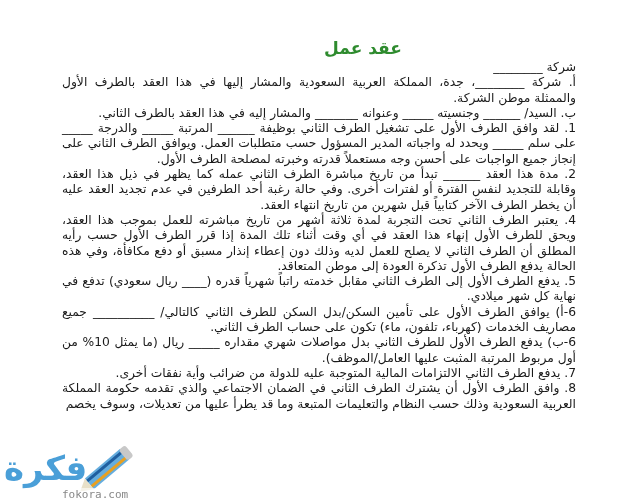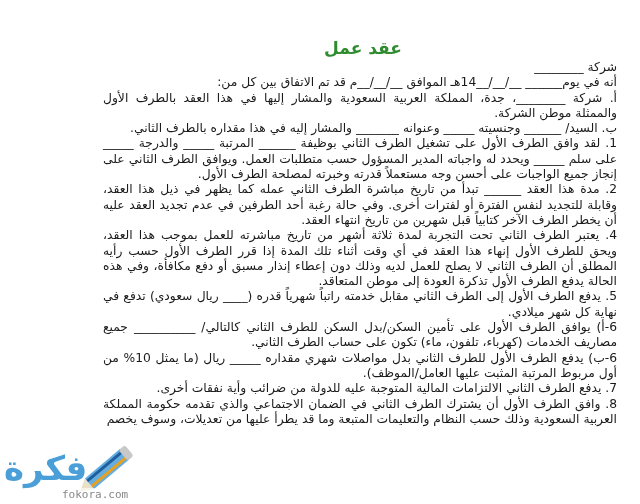--- a/index.html
+++ b/index.html
@@ -15,21 +15,20 @@
   .title {
     position: absolute; top: 38px; left: 0; width: 640px;
     text-align: center; color: #2e8b2e; font-weight: bold;
     font-size: 17px; font-family: "DejaVu Sans", sans-serif; padding-left: 43px;
   }
   .body-text {
     position: absolute; top: 60px; left: 62px; width: 514px;
     direction: rtl; text-align: justify;
     font-size: 12.3px; line-height: 15.3px; color: #1a1a1a;
     font-family: "DejaVu Sans", sans-serif;
-    margin-left: 41px;
   }
   .body-text p { margin: 0; padding: 0; }
   .indent { padding-right: 4px; }
   .logo {
     position: absolute; left: 0; top: 440px; width: 150px; height: 64px;
   }
   .logo-text {
     position: absolute; left: 4px; top: 8px; font-size: 34px; font-weight: bold;
     color: #4a9fd8; direction: rtl; font-family: "DejaVu Sans", sans-serif;
     letter-spacing: 1px;
@@ -40,23 +39,22 @@
   }
   .logo-pencil { position: absolute; left: 72px; top: 0; }
 </style>
 </head>
 <body>
 
 <div class="page">
   <div class="title">عقد عمل</div>
   <div class="body-text">
     <p>شركة ________</p>
-    <p>أنه في يوم______ __/__/__14هـ الموافق __/__/__م قد تم الاتفاق بين كل من:</p>
     <p class="indent">أ. شركة ________، جدة، المملكة العربية السعودية والمشار إليها في هذا العقد بالطرف الأول والممثلة موطن الشركة.</p>
-    <p class="indent">ب. السيد/ ______ وجنسيته _____ وعنوانه _______ والمشار إليه في هذا مقداره بالطرف الثاني.</p>
+    <p class="indent">ب. السيد/ ______ وجنسيته _____ وعنوانه _______ والمشار إليه في هذا العقد بالطرف الثاني.</p>
     <p class="indent">1. لقد وافق الطرف الأول على تشغيل الطرف الثاني بوظيفة ______ المرتبة _____ والدرجة _____ على سلم _____ ويحدد له واجباته المدير المسؤول حسب متطلبات العمل. ويوافق الطرف الثاني على إنجاز جميع الواجبات على أحسن وجه مستعملاً قدرته وخبرته لمصلحة الطرف الأول.</p>
     <p class="indent">2. مدة هذا العقد ______ تبدأ من تاريخ مباشرة الطرف الثاني عمله كما يظهر في ذيل هذا العقد، وقابلة للتجديد لنفس الفترة أو لفترات أخرى. وفي حالة رغبة أحد الطرفين في عدم تجديد العقد عليه أن يخطر الطرف الآخر كتابياً قبل شهرين من تاريخ انتهاء العقد.</p>
     <p class="indent">4. يعتبر الطرف الثاني تحت التجربة لمدة ثلاثة أشهر من تاريخ مباشرته للعمل بموجب هذا العقد، ويحق للطرف الأول إنهاء هذا العقد في أي وقت أثناء تلك المدة إذا قرر الطرف الأول حسب رأيه المطلق أن الطرف الثاني لا يصلح للعمل لديه وذلك دون إعطاء إنذار مسبق أو دفع مكافأة، وفي هذه الحالة يدفع الطرف الأول تذكرة العودة إلى موطن المتعاقد.</p>
     <p class="indent">5. يدفع الطرف الأول إلى الطرف الثاني مقابل خدمته راتباً شهرياً قدره (____ ريال سعودي) تدفع في نهاية كل شهر ميلادي.</p>
     <p class="indent">6-أ) يوافق الطرف الأول على تأمين السكن/بدل السكن للطرف الثاني كالتالي/ __________ جميع مصاريف الخدمات (كهرباء، تلفون، ماء) تكون على حساب الطرف الثاني.</p>
     <p class="indent">6-ب) يدفع الطرف الأول للطرف الثاني بدل مواصلات شهري مقداره _____ ريال (ما يمثل 10% من أول مربوط المرتبة المثبت عليها العامل/الموظف).</p>
     <p class="indent">7. يدفع الطرف الثاني الالتزامات المالية المتوجبة عليه للدولة من ضرائب وأية نفقات أخرى.</p>
     <p class="indent">8. وافق الطرف الأول أن يشترك الطرف الثاني في الضمان الاجتماعي والذي تقدمه حكومة المملكة العربية السعودية وذلك حسب النظام والتعليمات المتبعة وما قد يطرأ عليها من تعديلات، وسوف يخصم</p>
   </div>
 

